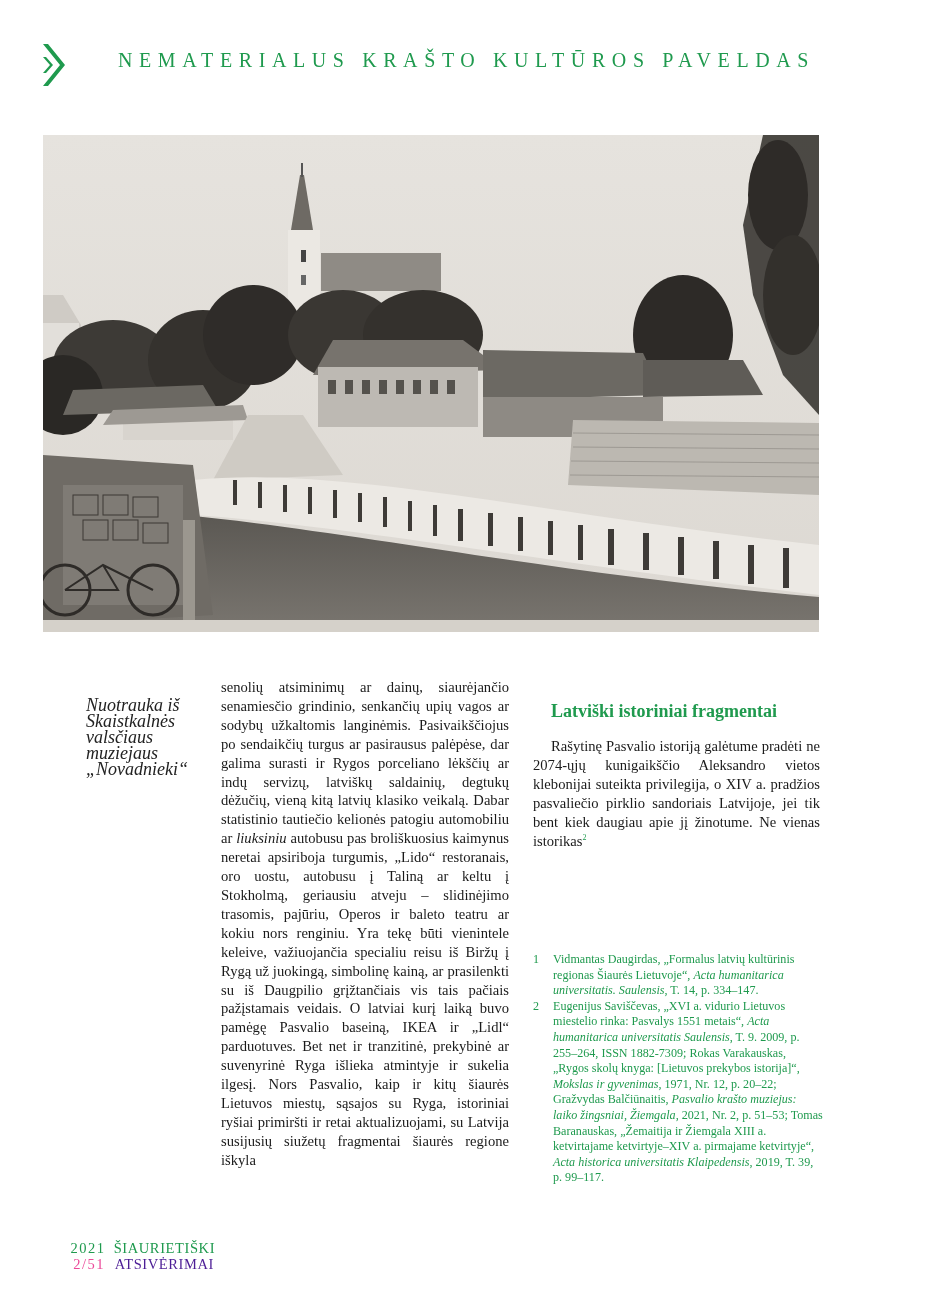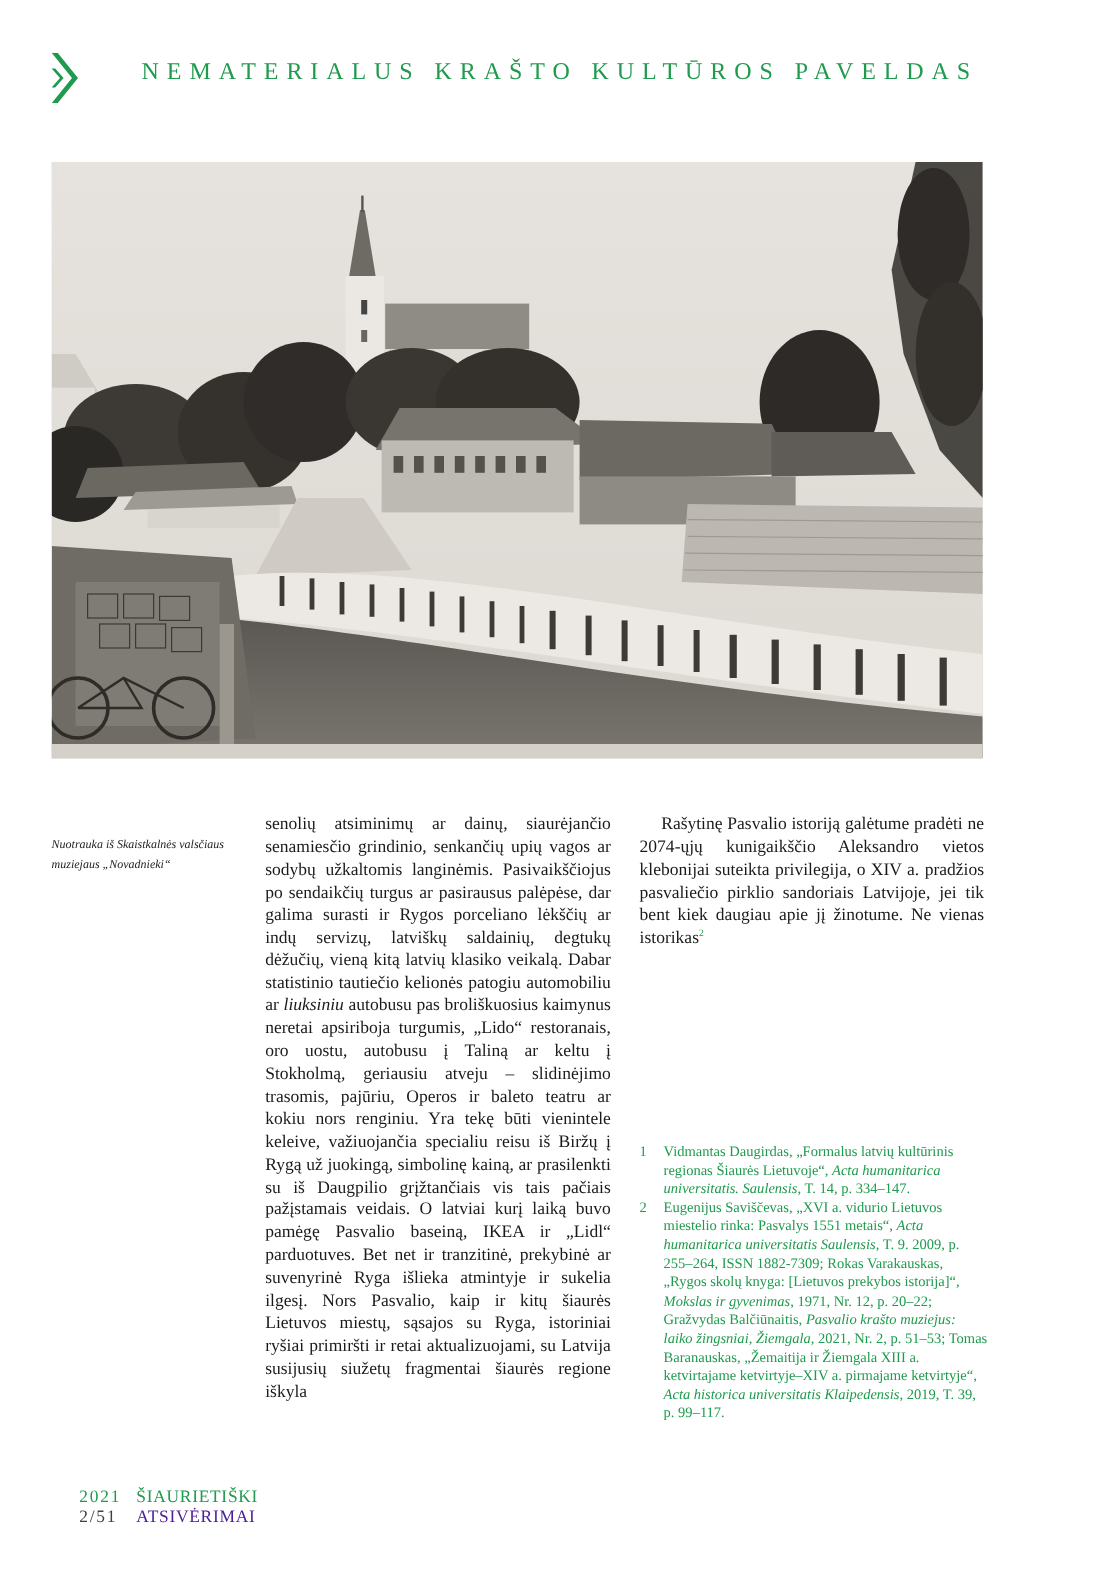--- a/index.html
+++ b/index.html
@@ -12,43 +12,43 @@
                   color: #1f9a4e; white-space: nowrap; font-family: "Liberation Serif", serif; }
 
   
   .photo { position: absolute; left: 43px; top: 135px; width: 776px; height: 497px; overflow: hidden;
            background: #e4e1dc; }
   .photo svg { display: block; width: 100%; height: 100%; }
 
   
   .caption { position: absolute; left: 43px; top: 679px; width: 150px; font-size: 13.4px; line-height: 18.2px; }
   .caption .bold { font-weight: bold; }
-  .caption .credit { margin-top: 18px; font-style: italic; font-size: 10px; line-height: 16px; color: #222; }
+  .caption .credit { margin-top: 18px; font-style: italic; font-size: 18px; line-height: 16px; color: #222; margin-left: 43px; }
 
   
   .col { position: absolute; font-size: 14.6px; line-height: 18.9px; text-align: justify; hyphens: manual; }
   .col p { margin: 0; }
   .col-mid { left: 221px; top: 678px; width: 288px; }
   .col-right { left: 533px; top: 678px; width: 287px; }
   .indent { text-indent: 18px; }
   .fnref { color: #1f9a4e; font-size: 8px; vertical-align: super; line-height: 0; }
   .section-heading { font-size: 18px; font-weight: bold; color: #1f9a4e; margin: 22px 0 15px 18px !important;
                      text-align: left; line-height: 22px; }
 
   
   .footnotes { position: absolute; left: 533px; top: 952px; width: 290px; font-size: 12.1px; line-height: 15.6px;
                color: #1f9a4e; }
   .fn { position: relative; padding-left: 20px; margin: 0; }
   .fn .num { position: absolute; left: 0; top: 0; }
   .fn em { font-style: italic; }
 
   
-  .footer { position: absolute; left: 66px; top: 1240px; font-size: 14.5px; line-height: 16px; }
+  .footer { position: absolute; left: 66px; top: 1240px; font-size: 14.5px; line-height: 16px; text-align: center; }
   .footer .year { color: #1f9a4e; letter-spacing: 1.5px; display: inline-block; width: 44px; }
-  .footer .issue { color: #404040; letter-spacing: 1.5px; display: inline-block; width: 44px; }
+  .footer .issue { color: #ec4899; letter-spacing: 1.5px; display: inline-block; width: 44px; }
   .footer .title1 { color: #1f9a4e; letter-spacing: 0.6px; }
   .footer .title2 { color: #4c1d95; letter-spacing: 0.6px; }
   .footer-row { white-space: nowrap; }
 </style>
 </head>
 <body>
 
 <div class="chevron">
   <svg viewBox="0 0 24 42" width="24" height="42">
     <polygon points="0,0 5,0 22,21 5,42 0,42 17,21" fill="#1f9a4e"></polygon>
@@ -171,20 +171,21 @@
 
 <div class="caption">
   <div class="credit">Nuotrauka iš Skaistkalnės valsčiaus muziejaus „Novadnieki“</div>
 </div>
 
 <div class="col col-mid">
   <p><span>senolių atsiminimų ar dainų, siaurėjančio senamiesčio grindinio, senkančių upių vagos ar sodybų užkaltomis langinėmis. Pasivaikščiojus po sendaikčių turgus ar pasirausus palėpėse, dar galima surasti ir Rygos porceliano lėkščių ar indų servizų, latviškų saldainių, degtukų dėžučių, vieną kitą latvių klasiko veikalą. Dabar statistinio tautiečio kelionės patogiu automobiliu ar </span><em>liuksiniu</em><span> autobusu pas broliškuosius kai­mynus neretai apsiriboja turgumis, „Lido“ restoranais, oro uostu, autobusu į Taliną ar keltu į Stokholmą, geriausiu atveju – slidi­nėjimo trasomis, pajūriu, Operos ir baleto teatru ar kokiu nors renginiu. Yra tekę būti vienintele keleive, važiuojančia specialiu reisu iš Biržų į Rygą už juokingą, simbolinę kainą, ar prasilenkti su iš Daugpilio grįž­tančiais vis tais pačiais pažįstamais veidais. O latviai kurį laiką buvo pamėgę Pasvalio baseiną, IKEA ir „Lidl“ parduotuves. Bet net ir tranzitinė, prekybinė ar suvenyrinė Ryga išlieka atmintyje ir sukelia ilgesį. Nors Pas­valio, kaip ir kitų šiaurės Lietuvos miestų, sąsajos su Ryga, istoriniai ryšiai primiršti ir retai aktualizuojami, su Latvija susijusių siužetų fragmentai šiaurės regione iškyla</span></p>
 </div>
 
 <div class="col col-right">
+  <p class="section-heading">Latviški istoriniai fragmentai</p>
   <p class="indent"><span>Rašytinę Pasvalio istoriją galėtume pra­dėti ne 2074-ųjų kunigaikščio Aleksandro vietos klebonijai suteikta privilegija, o XIV a. pradžios pasvaliečio pirklio san­doriais Latvijoje, jei tik bent kiek dau­giau apie jį žinotume. Ne vienas istorikas</span><span class="fnref">2</span></p>
 </div>
 
 <div class="footnotes" id="footnotes">
     <p class="fn"><span class="num">1</span><span>Vidmantas Daugirdas, „Formalus latvių kultūrinis regionas Šiaurės Lietuvoje“, </span><em>Acta humanitarica universitatis. Saulensis</em><span>, T. 14, p. 334–147.</span></p>
     <p class="fn"><span class="num">2</span><span>Eugenijus Saviščevas, „XVI a. vidurio Lietuvos miestelio rinka: Pasvalys 1551 metais“, </span><em>Acta humanitarica universitatis Saulensis</em><span>, T. 9. 2009, p. 255–264, ISSN 1882-7309; Rokas Varakauskas, „Rygos skolų knyga: [Lietuvos prekybos istorija]“, </span><em>Mokslas ir gyvenimas</em><span>, 1971, Nr. 12, p. 20–22; Gražvydas Balčiūnaitis, </span><em>Pasvalio krašto muziejus: laiko žingsniai, Žiemgala</em><span>, 2021, Nr. 2, p. 51–53; Tomas Baranauskas, „Žemaitija ir Žiemgala XIII a. ketvirtajame ketvirtyje–XIV a. pirmajame ketvirtyje“, </span><em>Acta historica universitatis Klaipedensis</em><span>, 2019, T. 39, p. 99–117.</span></p>
   </div>
 
 <div class="footer">
   <div class="footer-row">

